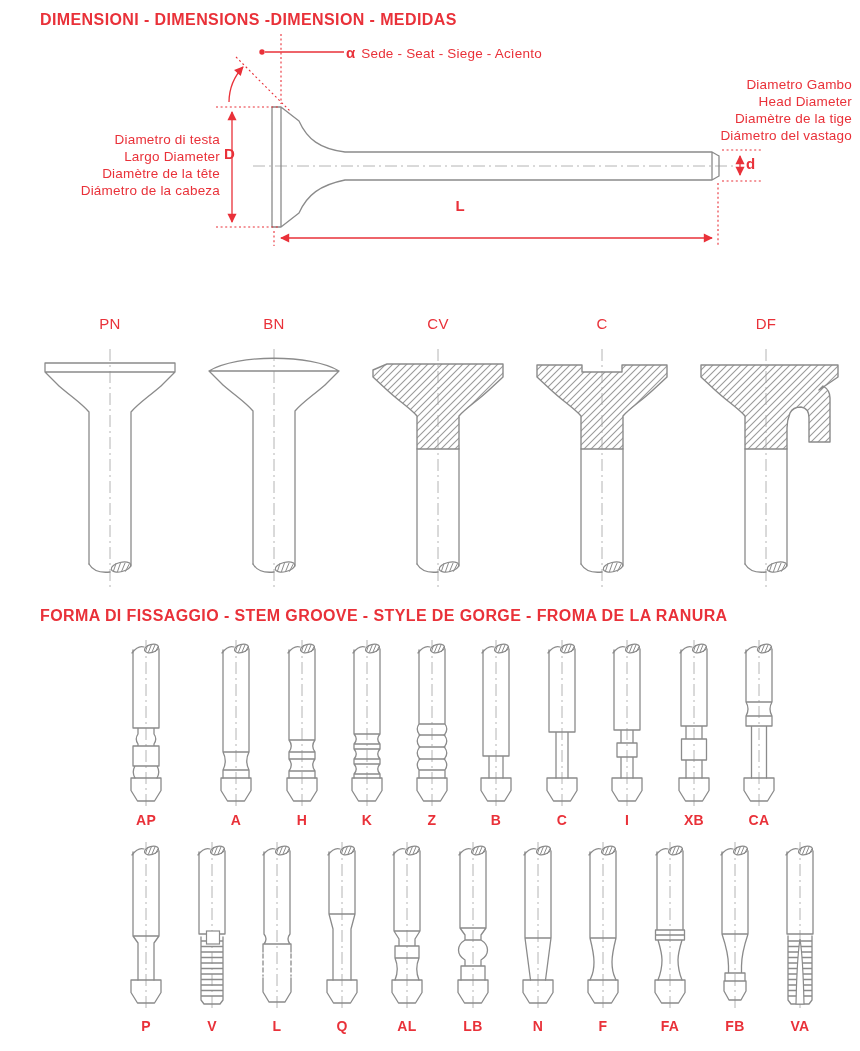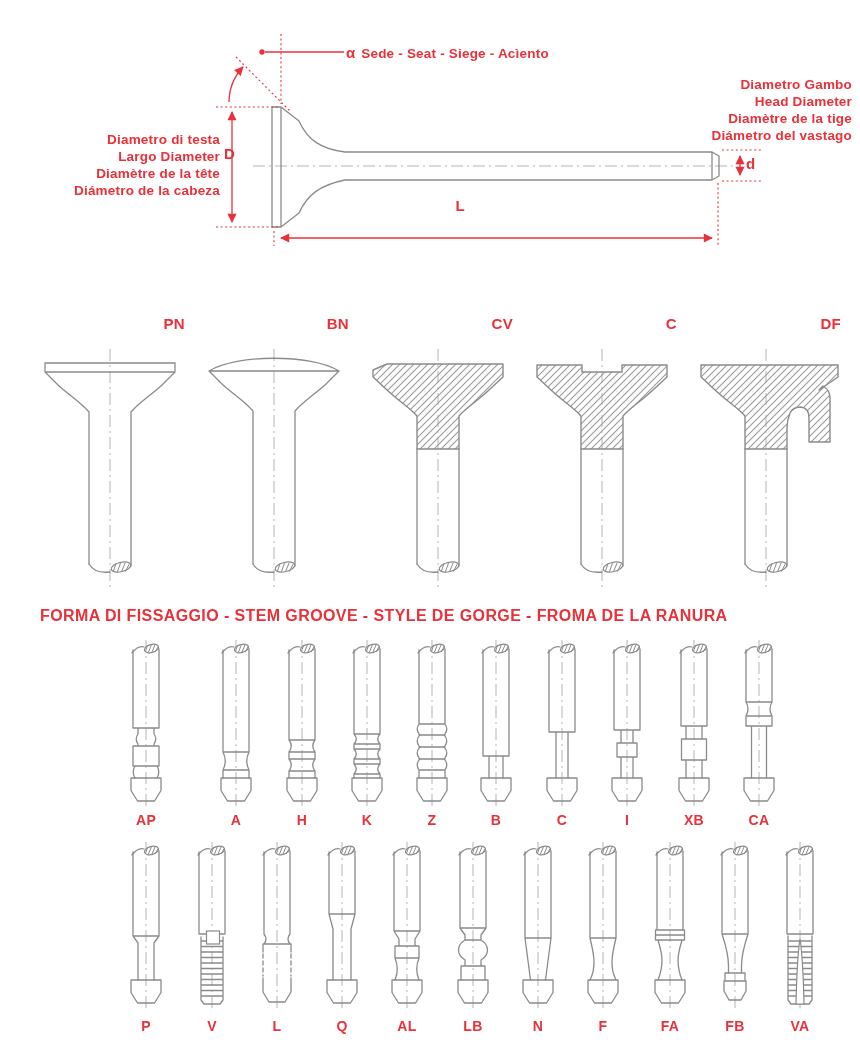--- a/index.html
+++ b/index.html
@@ -6,23 +6,23 @@
     --red:#e93139;
     --line:#8b8b8b;
   }
   html,body{margin:0;padding:0;background:#fff;}
   .page{
     position:relative;width:860px;height:1051px;background:#fff;overflow:hidden;
     font-family:"Liberation Sans",sans-serif;
   }
   .abs{position:absolute;}
   .t{position:absolute;color:var(--red);font-weight:700;font-size:16px;letter-spacing:.4px;white-space:nowrap;}
-  .hlbl{position:absolute;width:150px;text-align:right;color:var(--red);font-weight:700;font-size:15px;letter-spacing:.3px;}
+  .hlbl{position:absolute;width:150px;text-align:center;color:var(--red);font-weight:400;font-size:15px;letter-spacing:.3px;}
   .slbl{position:absolute;width:70px;text-align:center;color:var(--red);font-weight:700;font-size:14px;letter-spacing:.3px;}
-  .ml{color:var(--red);font-weight:700;font-size:13.5px;letter-spacing:.2px;line-height:17px;white-space:nowrap;}
+  .ml{color:var(--red);font-weight:400;font-size:13.5px;letter-spacing:.2px;line-height:17px;white-space:nowrap;}
   .mlblock{position:absolute;text-align:right;}
   .sym{color:var(--red);font-weight:700;font-size:15px;}
   .seat{position:absolute;display:flex;align-items:baseline;gap:6px;}
   svg .g{stroke:var(--line);stroke-width:1.3;fill:none;stroke-linejoin:round;stroke-linecap:round;}
   svg .hat{fill:url(#hatch);stroke:var(--line);stroke-width:1.4;stroke-linejoin:round;}
   svg .cl{stroke:#b4b4b4;stroke-width:1;stroke-dasharray:12 4 2 4;fill:none;}
   svg .r{stroke:var(--red);stroke-width:1.3;fill:none;}
   svg .rd{stroke:var(--red);stroke-width:1.1;fill:none;stroke-dasharray:2 2.6;}
   svg .wf{fill:#fff;stroke:var(--line);stroke-width:1.2;}
   svg .dash{stroke-dasharray:4 3;}
@@ -49,20 +49,21 @@
       <path id="scap" class="g" d="M20,138 H50 V150.5 L43.5,161 H26.5 L20,150.5 Z"></path>
       <line id="hcl" x1="75" y1="4" x2="75" y2="246" class="cl"></line>
       <g id="hbrk">
         <path class="g" d="M54,219 C58,226 66,228 75,227"></path>
         <ellipse class="wf" cx="86" cy="222" rx="10" ry="4.6" transform="rotate(-14 86 222)"></ellipse>
         <path class="g" style="stroke-width:1" d="M81,218.5 L78.5,226 M85.5,218 L82.5,226.5 M90,218.2 L86.5,226.6 M94,219.5 L90.5,226.3"></path>
       </g>
     </defs>
   </svg>
 
+  <div class="t" style="left:40px;top:11px">DIMENSIONI - DIMENSIONS -DIMENSION - MEDIDAS</div>
 
   <svg class="abs" style="left:0;top:0" width="860" height="270" viewBox="0 0 860 270">
 
     <line x1="253" y1="166" x2="737" y2="166" class="cl"></line>
     <path class="g" d="M272,107 H281 M272,227 H281 M272,107 V227 M281,107 V227 M281,107 L299,121 M281,227 L299,213 M299,121 C307,139 320,149 345,152 M299,213 C307,195 320,185 345,180 M345,152 H712 M345,180 H712 M712,152 V180 M712,152 L719,156 M712,180 L719,176 M719,156 V176"></path>
 
     <path class="rd" d="M281,34 V104 M236,57 L290,111 M216,107 H279 M216,227 H279 M274,231 V246 M718,183 V246 M722,150 H762 M722,181 H762"></path>
 
     <circle cx="262" cy="52" r="2.7" fill="#e93139"></circle>
     <line x1="265" y1="52" x2="344" y2="52" class="r"></line>

